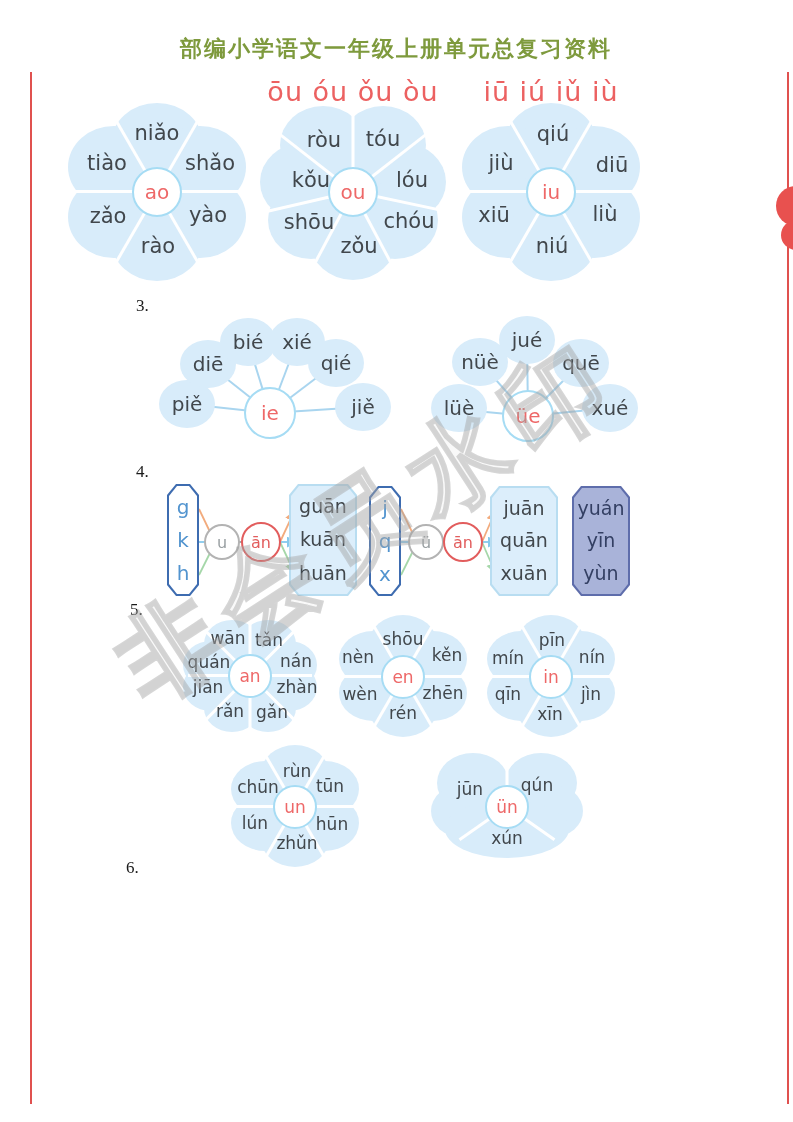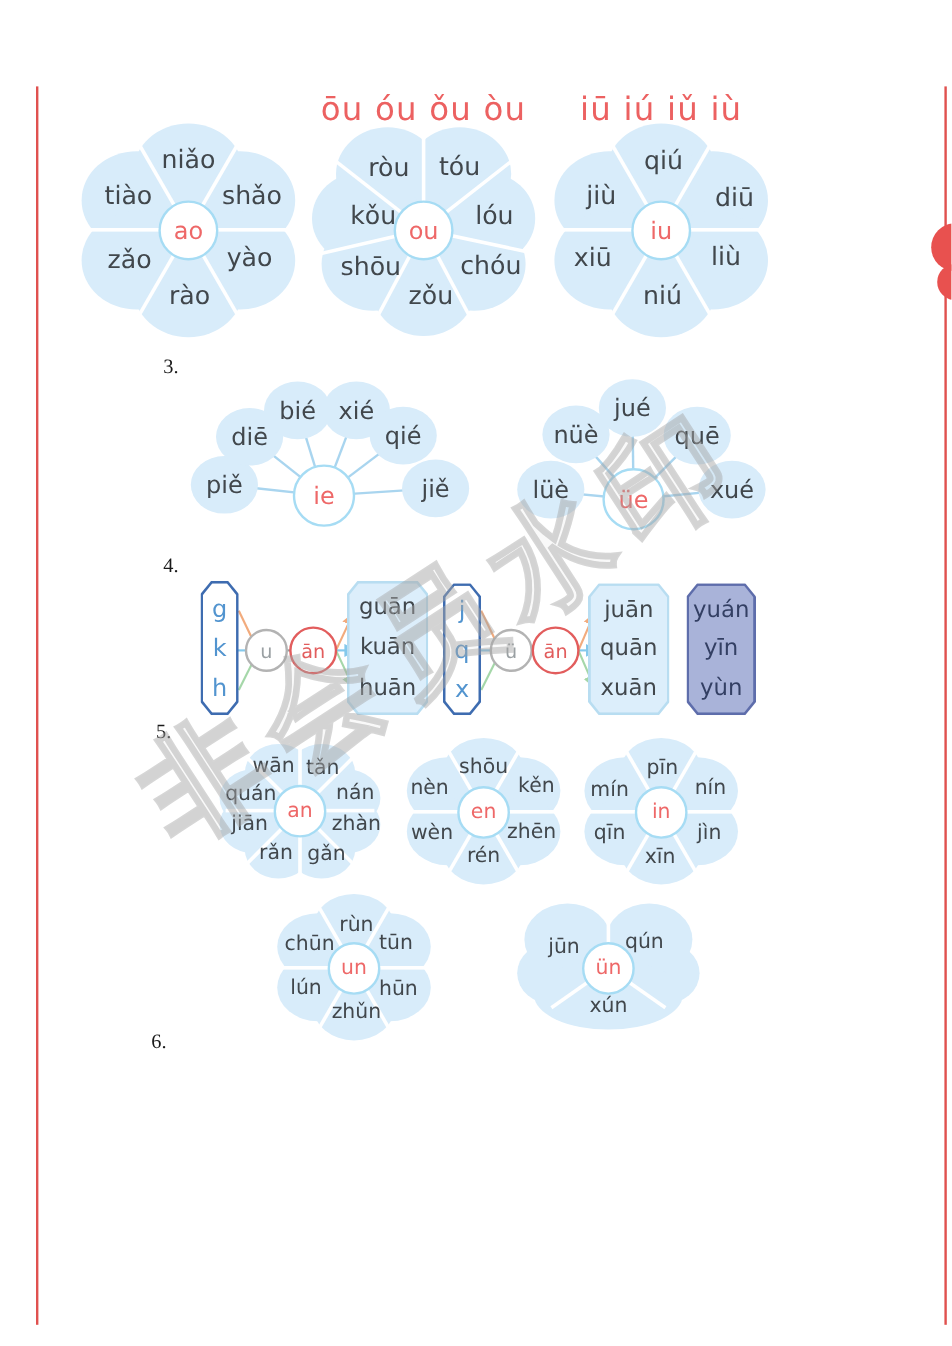--- a/index.html
+++ b/index.html
@@ -48,20 +48,21 @@
 </head>
 <body>
 
 <div class="page">
 
   <div class="redline" style="left:30px"></div>
   <div class="redline" style="left:787px"></div>
   <div class="bead" style="left:776px;top:186px;width:40px;height:40px"></div>
   <div class="bead" style="left:781px;top:220px;width:30px;height:30px"></div>
 
+  <div class="title">部编小学语文一年级上册单元总复习资料</div>
 
   <div class="vhead" style="left:551px;top:76px">iū iú iǔ iù</div>
   <div class="vhead" style="left:353px;top:76px">ōu óu ǒu òu</div>
 
   <svg class="svglayer" width="793" height="1122">
     <defs>
       <marker id="mo" markerWidth="7" markerHeight="7" refX="5" refY="3" orient="auto">
           <path d="M0,0 L6,3 L0,6 Z" fill="#f2ab7d"></path>
         </marker>
       <marker id="mb" markerWidth="7" markerHeight="7" refX="5" refY="3" orient="auto">

